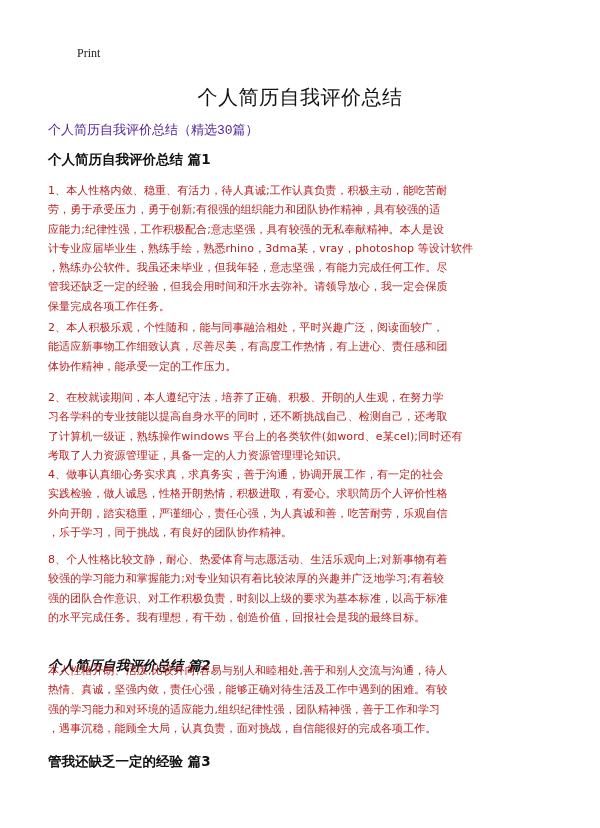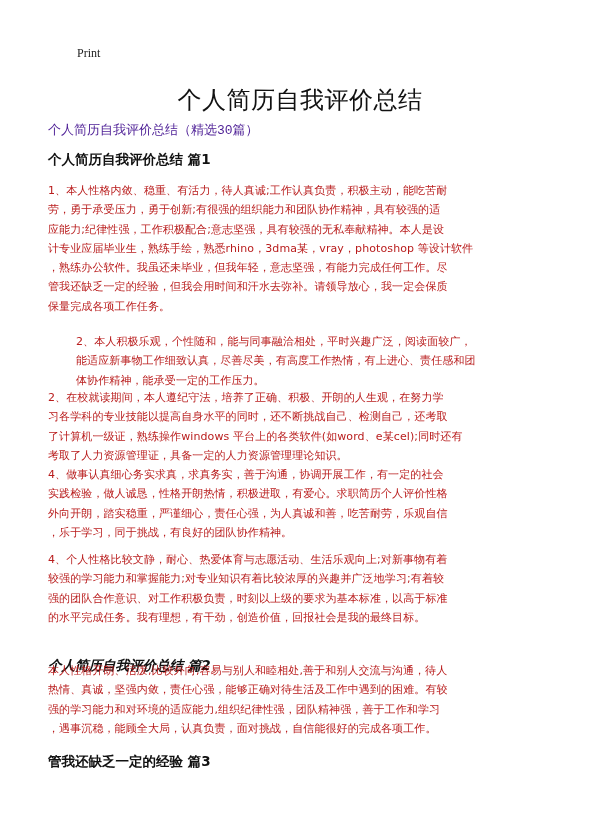--- a/index.html
+++ b/index.html
@@ -8,21 +8,21 @@
     font-family: "DejaVu Sans", "Liberation Sans", sans-serif;
     color: #111111;
   }
   .print-label {
     position: absolute; left: 48px; top: 46px;
     font-family: "Liberation Serif", "DejaVu Serif", serif;
     font-size: 12px; color: #222; margin-left: 29px;
   }
   .doc-title {
     position: absolute; left: 0; width: 600px; top: 84px;
-    text-align: center; font-size: 24px; font-weight: normal; color: #111;
+    text-align: center; font-size: 20px; font-weight: normal; color: #111;
     letter-spacing: 0.5px;
   }
   .doc-subtitle {
     position: absolute; left: 48px; top: 121px;
     font-size: 13px; color: #4c1d95; font-family: Liberation Mono, monospace;
   }
   .section-heading {
     position: absolute; left: 48px;
     font-size: 13.5px; font-weight: bold; color: #111; text-align: center;
   }
@@ -41,32 +41,32 @@
   <div class="doc-subtitle">个人简历自我评价总结（精选30篇）</div>
 
   <div class="section-heading" style="top:151px;">个人简历自我评价总结 篇1</div>
   <div class="para" style="top:181px;">1、本人性格内敛、稳重、有活力，待人真诚;工作认真负责，积极主动，能吃苦耐
 劳，勇于承受压力，勇于创新;有很强的组织能力和团队协作精神，具有较强的适
 应能力;纪律性强，工作积极配合;意志坚强，具有较强的无私奉献精神。本人是设
 计专业应届毕业生，熟练手绘，熟悉rhino，3dma某，vray，photoshop 等设计软件
 ，熟练办公软件。我虽还未毕业，但我年轻，意志坚强，有能力完成任何工作。尽
 管我还缺乏一定的经验，但我会用时间和汗水去弥补。请领导放心，我一定会保质
 保量完成各项工作任务。</div>
-  <div class="para" style="top:332px;margin-left:28px;">2、本人积极乐观，个性随和，能与同事融洽相处，平时兴趣广泛，阅读面较广，
+  <div class="para" style="top:318px;">2、本人积极乐观，个性随和，能与同事融洽相处，平时兴趣广泛，阅读面较广，
 能适应新事物工作细致认真，尽善尽美，有高度工作热情，有上进心、责任感和团
 体协作精神，能承受一定的工作压力。</div>
   <div class="para" style="top:388px;">2、在校就读期间，本人遵纪守法，培养了正确、积极、开朗的人生观，在努力学
 习各学科的专业技能以提高自身水平的同时，还不断挑战自己、检测自己，还考取
 了计算机一级证，熟练操作windows 平台上的各类软件(如word、e某cel);同时还有
 考取了人力资源管理证，具备一定的人力资源管理理论知识。</div>
   <div class="para" style="top:465px;">4、做事认真细心务实求真，求真务实，善于沟通，协调开展工作，有一定的社会
 实践检验，做人诚恳，性格开朗热情，积极进取，有爱心。求职简历个人评价性格
 外向开朗，踏实稳重，严谨细心，责任心强，为人真诚和善，吃苦耐劳，乐观自信
 ，乐于学习，同于挑战，有良好的团队协作精神。</div>
-  <div class="para" style="top:550px;">4、个人性格比较文静，耐心、热爱体育与志愿活动、生活乐观向上;对新事物有着
+  <div class="para" style="top:550px;">8、个人性格比较文静，耐心、热爱体育与志愿活动、生活乐观向上;对新事物有着
 较强的学习能力和掌握能力;对专业知识有着比较浓厚的兴趣并广泛地学习;有着较
 强的团队合作意识、对工作积极负责，时刻以上级的要求为基本标准，以高于标准
 的水平完成任务。我有理想，有干劲，创造价值，回报社会是我的最终目标。</div>
 
   <div class="section-heading" style="top:657px;font-style:italic;">个人简历自我评价总结 篇2</div>
   <div class="para" style="top:661px;">本人性格开朗、活泼,比较外向,容易与别人和睦相处,善于和别人交流与沟通，待人
 热情、真诚，坚强内敛，责任心强，能够正确对待生活及工作中遇到的困难。有较
 强的学习能力和对环境的适应能力,组织纪律性强，团队精神强，善于工作和学习
 ，遇事沉稳，能顾全大局，认真负责，面对挑战，自信能很好的完成各项工作。</div>
 

